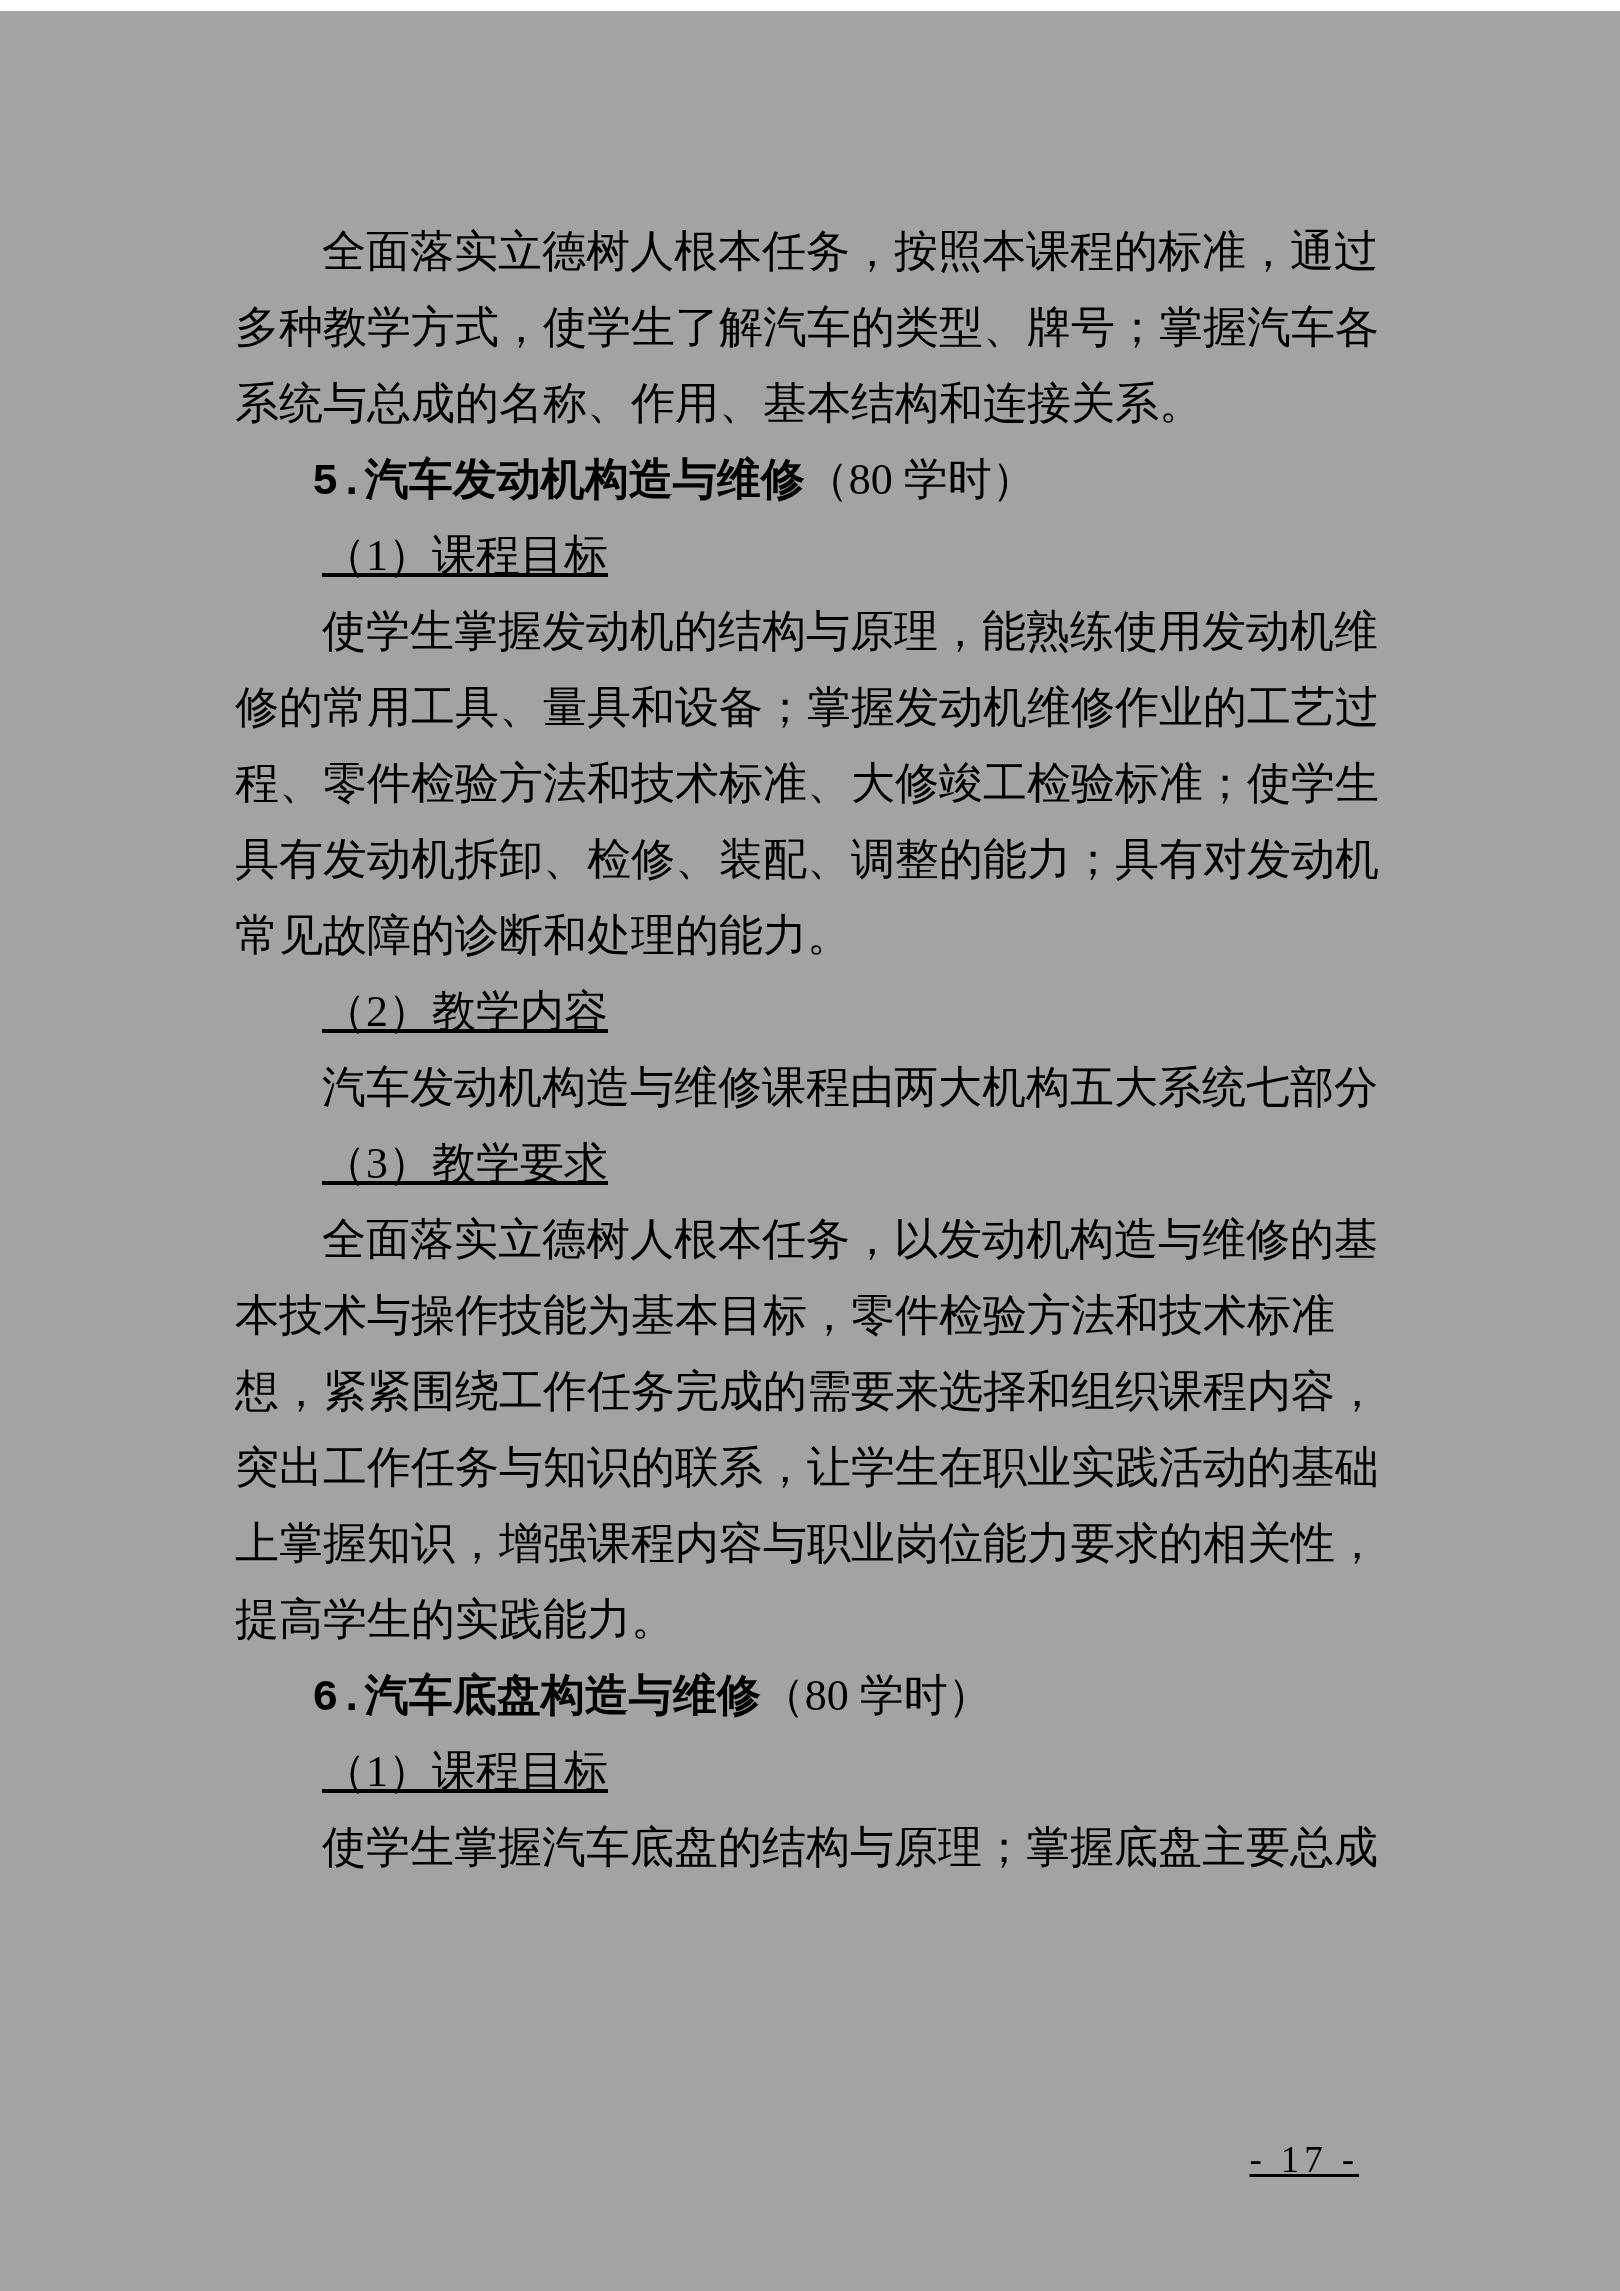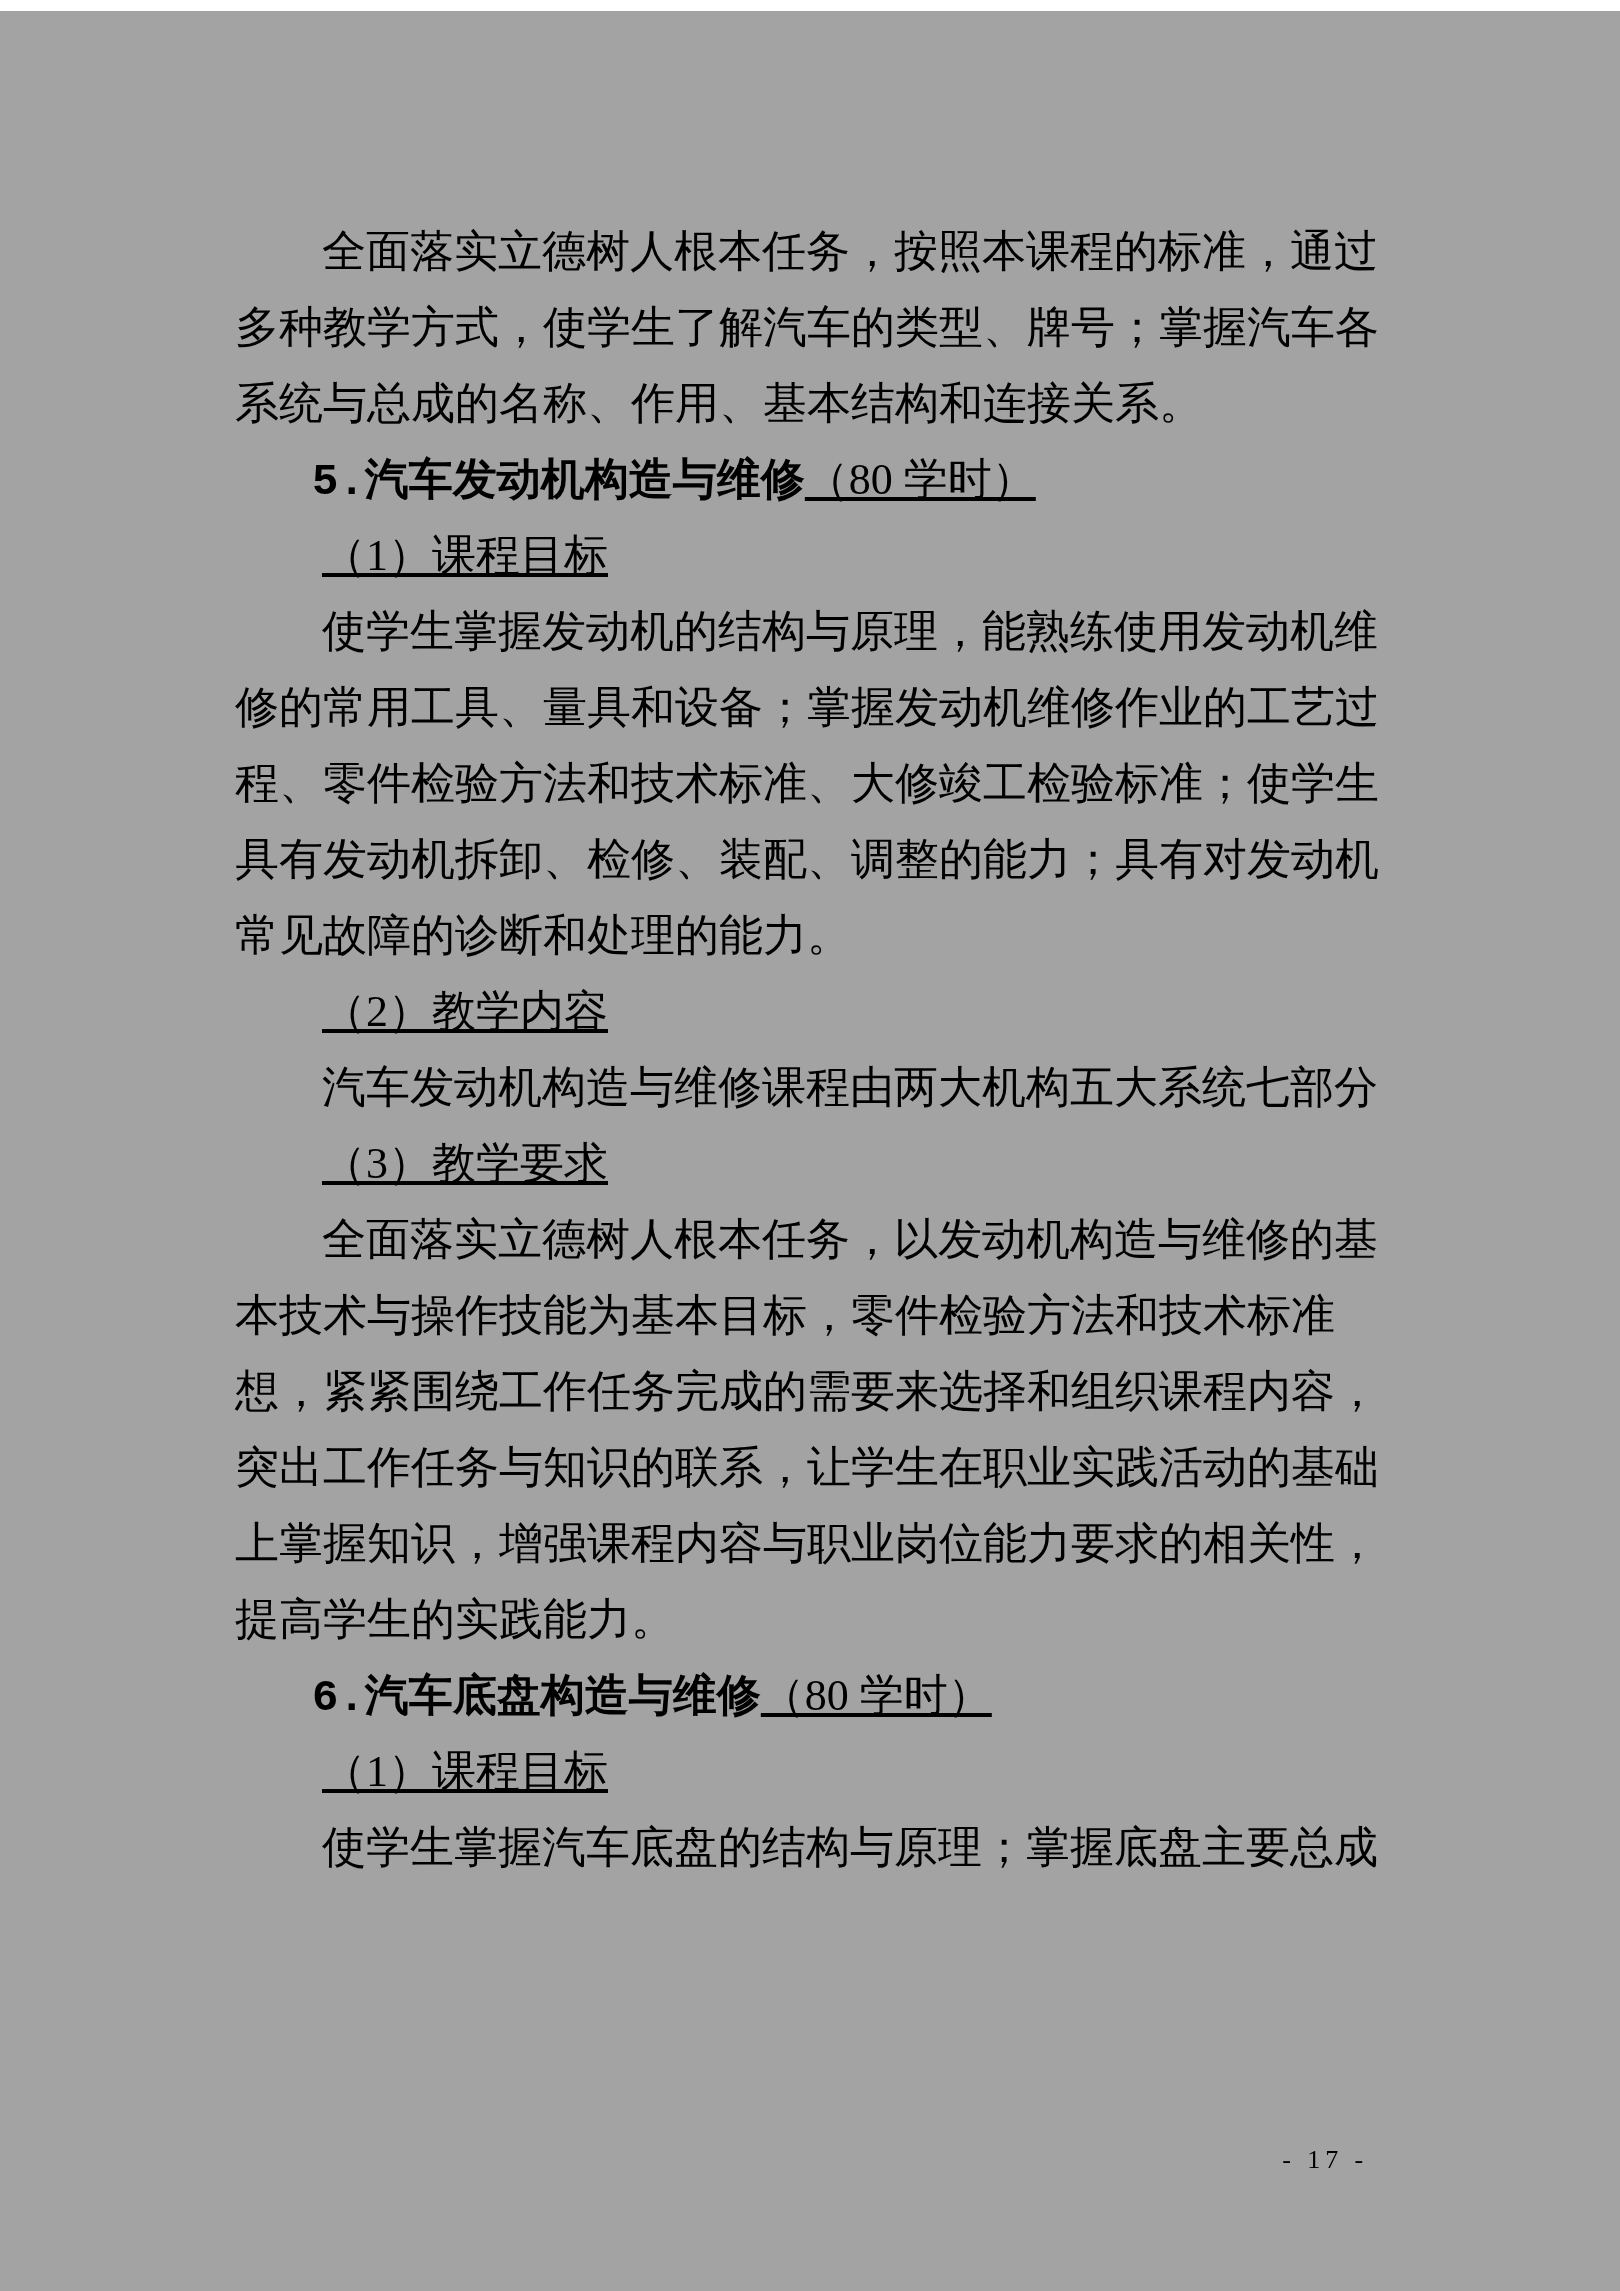--- a/index.html
+++ b/index.html
@@ -28,32 +28,33 @@
     line-height: 76px;
     font-size: 44px;
     white-space: nowrap;
     letter-spacing: 0;
     color: #000000;
   }
   .line span { display: inline; }
   .line.indent { text-indent: 87px; }
   .line-heading { text-indent: 77px; }
   .line-heading .b { font-weight: 700; font-family: Liberation Mono, monospace; }
-  .line-heading .r { font-weight: 400; text-decoration: underline; }
+  .line-heading .r { font-weight: 400; }
   .line-sub { text-indent: 87px; text-decoration: underline; }
   .page-number {
     position: absolute;
     top: 2129px;
-    right: 252px;
-    font-size: 26px;
+    right: 261px;
+    font-size: 37px;
     line-height: 39px;
     letter-spacing: 4.9px;
     font-family: "Liberation Serif", serif;
     color: #000000;
     white-space: pre;
+    text-decoration: underline;
   }
 </style>
 </head>
 <body>
 
 <div class="page">
   <div class="content">
 
       <div class="line line-body indent"><span class="b"></span><span class="t">全面落实立德树人根本任务，按照本课程的标准，通过</span><span class="r"></span></div>
 

